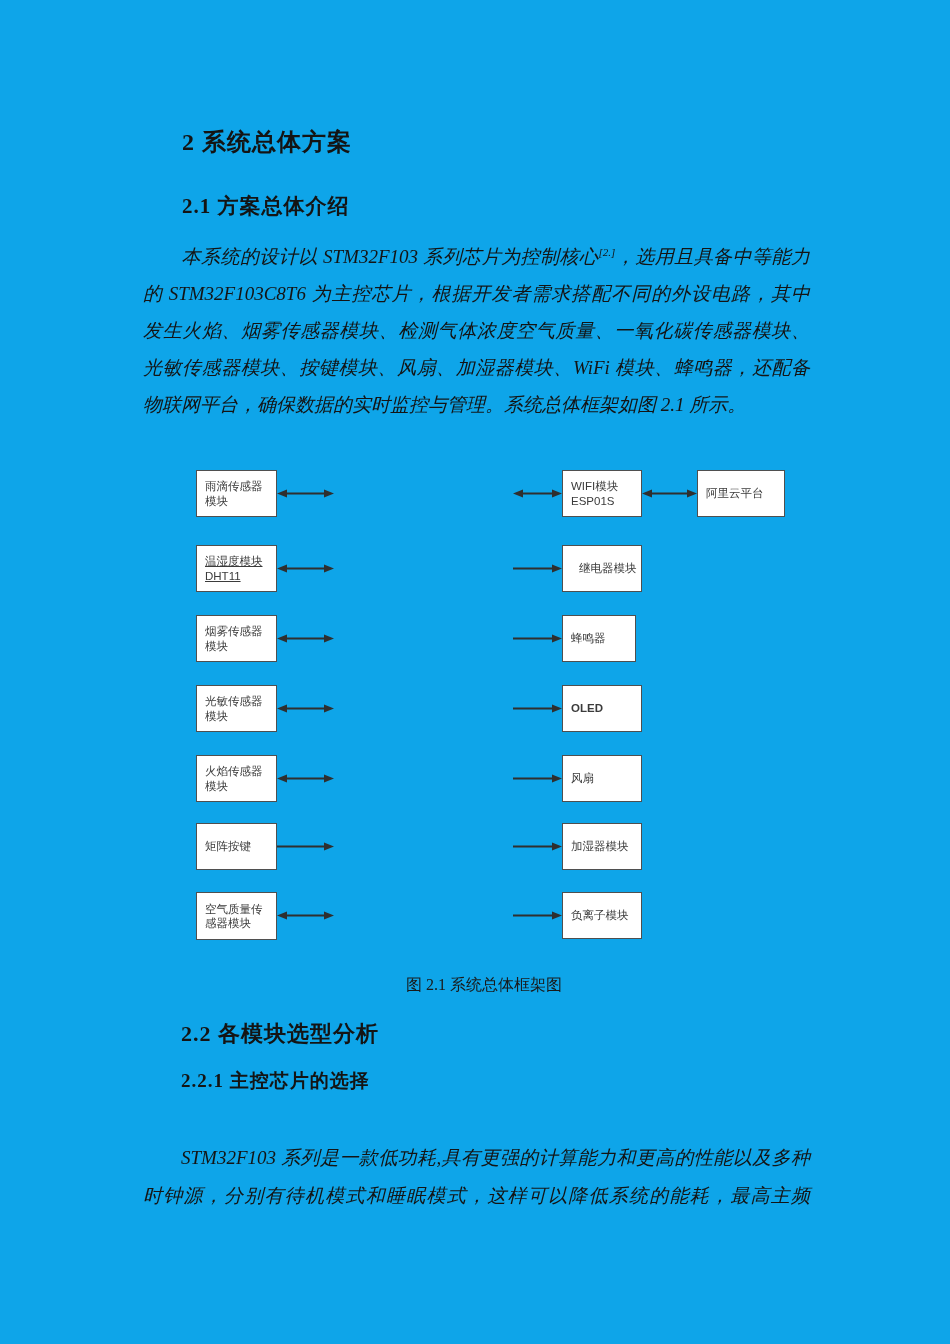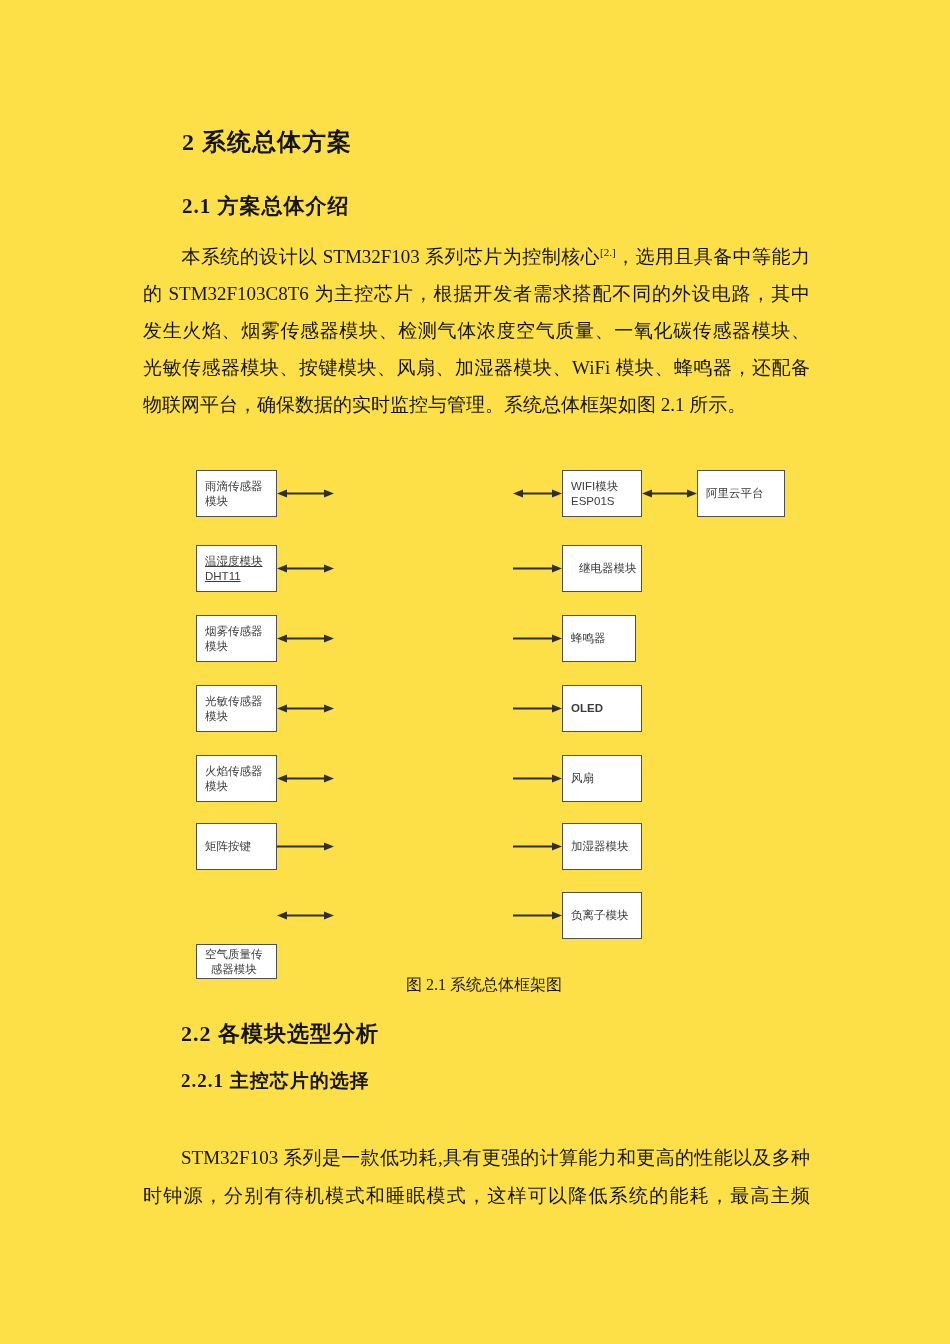--- a/index.html
+++ b/index.html
@@ -1,37 +1,37 @@
 <!DOCTYPE html>
 <html><head>
 <meta charset="utf-8">
 <style>
   html,body { margin:0; padding:0; background:#ffffff; }
   .page {
-    position:relative; width:950px; height:1344px; background:#fde047;
+    position:relative; width:950px; height:1344px; background:#0ea5e9;
     font-family:"Liberation Serif","DejaVu Serif",serif; color:#141414;
     overflow:hidden;
   }
   .h1 {
     position:absolute; left:182px; top:126px;
     font-size:24px; font-weight:bold; letter-spacing:1px;
   }
   .h2 {
     position:absolute; left:182px; top:192px;
     font-size:21px; font-weight:bold; letter-spacing:1px;
   }
   .h2b {
     position:absolute; left:181px; top:1019px;
     font-size:22px; font-weight:bold; letter-spacing:1px;
   }
   .h3 {
     position:absolute; left:181px; top:1068px;
     font-size:19px; font-weight:bold; letter-spacing:1px;
   }
-  .para { position:absolute; left:143px; width:667px; font-size:19px; }
+  .para { position:absolute; left:143px; width:667px; font-size:19px;font-style:italic; }
   .para1 { top:238px; }
   .para2 { top:1139px; }
   .para2 .pline { height:38px; line-height:38px; }
   .scheme-line {
     position:absolute; left:143px; top:1105px; width:667px;
     font-size:19px; height:37px; line-height:37px; text-indent:38px;
   }
   .pline { height:37px; line-height:37px; white-space:nowrap; }
   .justify { text-align:justify; text-align-last:justify; }
   .indent { text-indent:38px; }
@@ -76,21 +76,21 @@
 模块</div>
       <div class="dbox" style="left: 196px; top: 545px; width: 81px; height: 47px; border-color: rgb(79, 79, 79); color: rgb(59, 59, 59); text-decoration: underline;">温湿度模块
 DHT11</div>
       <div class="dbox" style="left: 196px; top: 615px; width: 81px; height: 47px; border-color: rgb(79, 79, 79); color: rgb(59, 59, 59);">烟雾传感器
 模块</div>
       <div class="dbox" style="left: 196px; top: 685px; width: 81px; height: 47px; border-color: rgb(79, 79, 79); color: rgb(59, 59, 59);">光敏传感器
 模块</div>
       <div class="dbox" style="left: 196px; top: 755px; width: 81px; height: 47px; border-color: rgb(79, 79, 79); color: rgb(59, 59, 59);">火焰传感器
 模块</div>
       <div class="dbox" style="left: 196px; top: 823px; width: 81px; height: 47px; border-color: rgb(79, 79, 79); color: rgb(59, 59, 59);">矩阵按键</div>
-      <div class="dbox" style="left: 196px; top: 944px; width: 81px; height: 35px; border-color: rgb(79, 79, 79); color: rgb(59, 59, 59); text-align: center;">空气质量传
+      <div class="dbox" style="left: 196px; top: 892px; width: 81px; height: 48px; border-color: rgb(79, 79, 79); color: rgb(59, 59, 59);">空气质量传
 感器模块</div>
       <div class="dbox" style="left: 562px; top: 470px; width: 80px; height: 47px; border-color: rgb(79, 79, 79); color: rgb(59, 59, 59);">WIFI模块
 ESP01S</div>
       <div class="dbox" style="left: 562px; top: 545px; width: 80px; height: 47px; border-color: rgb(79, 79, 79); color: rgb(59, 59, 59); padding-left: 16px;">继电器模块</div>
       <div class="dbox" style="left: 562px; top: 615px; width: 74px; height: 47px; border-color: rgb(79, 79, 79); color: rgb(59, 59, 59);">蜂鸣器</div>
       <div class="dbox" style="left: 562px; top: 685px; width: 80px; height: 47px; border-color: rgb(79, 79, 79); color: rgb(59, 59, 59); font-weight: bold;">OLED</div>
       <div class="dbox" style="left: 562px; top: 755px; width: 80px; height: 47px; border-color: rgb(79, 79, 79); color: rgb(59, 59, 59);">风扇</div>
       <div class="dbox" style="left: 562px; top: 823px; width: 80px; height: 47px; border-color: rgb(79, 79, 79); color: rgb(59, 59, 59);">加湿器模块</div>
       <div class="dbox" style="left: 562px; top: 892px; width: 80px; height: 47px; border-color: rgb(79, 79, 79); color: rgb(59, 59, 59);">负离子模块</div>
       <div class="dbox" style="left: 697px; top: 470px; width: 88px; height: 47px; border-color: rgb(79, 79, 79); color: rgb(59, 59, 59);">阿里云平台</div>

